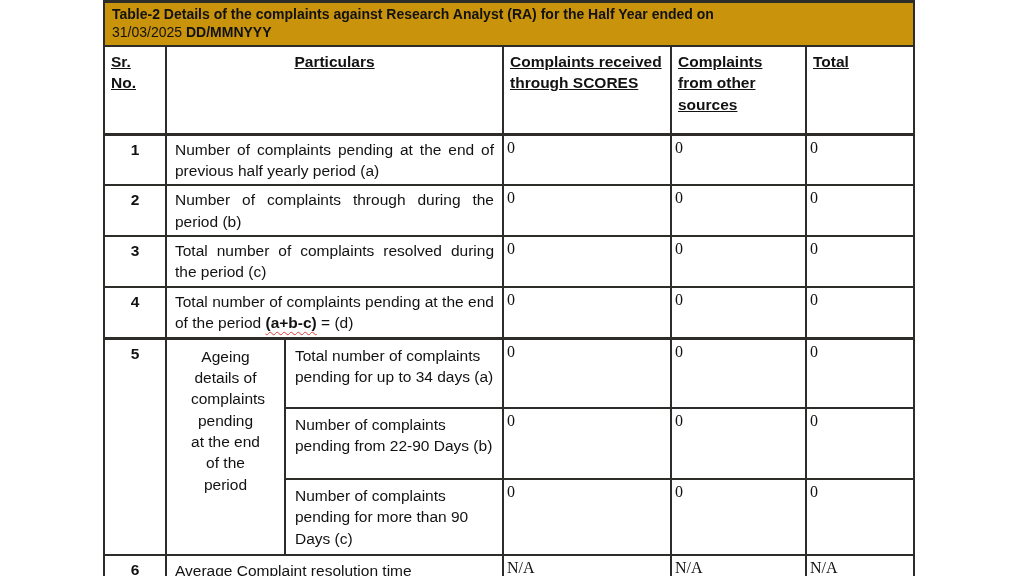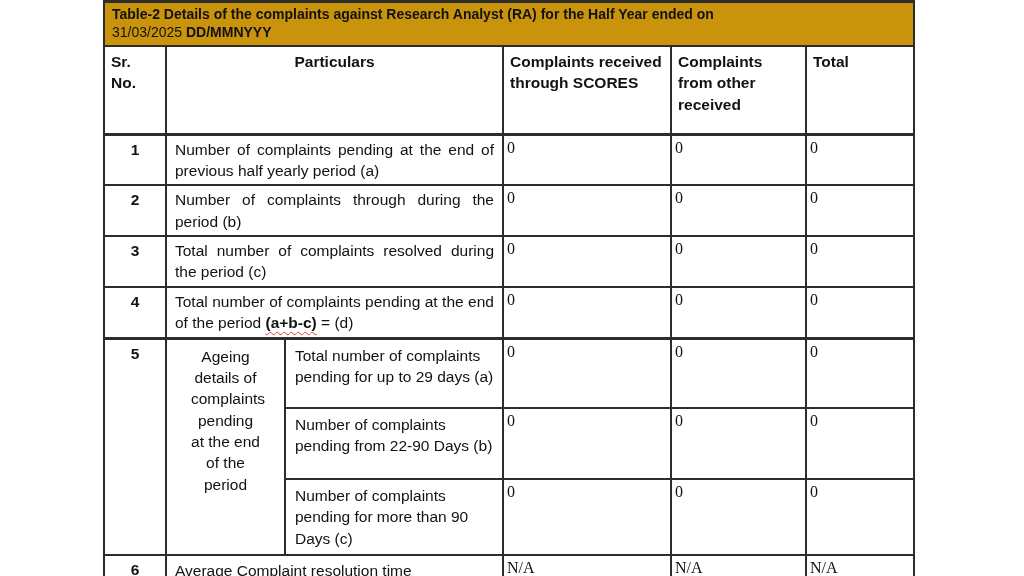--- a/index.html
+++ b/index.html
@@ -22,21 +22,21 @@
   tr.h-title td{
     background:var(--title-bg);
     border-top:3px solid var(--border);
     padding:3px 7px 4px 7px;
     font-weight:bold;font-size:14px;line-height:1.25;
   }
   .t-line{white-space:nowrap;}
   .t-date{font-weight:normal;}
   
   tr.h-head{height:88px;}
-  tr.h-head td{font-weight:bold;padding:4px 6px;border-bottom:3px solid var(--border);}
+  tr.h-head td{font-weight:bold;padding:4px 6px;border-bottom:3px solid var(--border);text-decoration:underline;}
   td.hd-sr{padding-left:13px;}
   td.hd-part{text-align:center;}
   
   tr.h-r1{height:44px;} tr.h-r2{height:42px;} tr.h-r3{height:43px;} tr.h-r4{height:41px;}
   tr.h-r5a{height:70px;} tr.h-r5b{height:71px;} tr.h-r5c{height:69px;margin-left:40px;}
   tr.h-r6{height:57px;}
   tr.h-r5a td{border-top:3px solid var(--border);}
   tr.h-r6 td{border-bottom:3px solid var(--border);}
   td.sr{text-align:center;font-weight:bold;padding-top:3px;}
   td.part{padding:3px 8px;text-align:justify;}
@@ -72,21 +72,21 @@
       <td colspan="6">
         <div class="t-line">Table-2 Details of the complaints against Research Analyst (RA) for the Half Year ended on</div>
         <div class="t-line"><span class="t-date">31/03/2025</span> <span>DD/MMNYYY</span></div>
       </td>
     </tr>
 
     <tr class="h-head">
       <td class="hd-sr">Sr. No.</td>
       <td class="hd-part" colspan="2">Particulars</td>
       <td>Complaints received through SCORES</td>
-      <td>Complaints from other received</td>
+      <td>Complaints from other sources</td>
       <td>Total</td>
     </tr>
 
     <tr class="h-r1">
       <td class="sr">1</td>
       <td class="part" colspan="2">Number of complaints pending at the end of previous half yearly period (a)</td>
       <td class="val">0</td>
       <td class="val">0</td>
       <td class="val">0</td>
     </tr>
@@ -111,21 +111,21 @@
       <td class="sr">4</td>
       <td class="part" colspan="2"><span>Total number of complaints pending at the end of the period </span><span class="squiggle">(a+b-c)</span><span> = (d)</span></td>
       <td class="val">0</td>
       <td class="val">0</td>
       <td class="val">0</td>
     </tr>
 
     <tr class="h-r5a">
       <td class="sr" rowspan="3">5</td>
       <td class="group" rowspan="3">Ageing details of complaints pending at the end of the period</td>
-      <td class="sub">Total number of complaints pending for up to 29 days (a)</td>
+      <td class="sub">Total number of complaints pending for up to 34 days (a)</td>
       <td class="val">0</td>
       <td class="val">0</td>
       <td class="val">0</td>
     </tr>
 
     <tr class="h-r5b">
       <td class="sub">Number of complaints pending from 22-90 Days (b)</td>
       <td class="val">0</td>
       <td class="val">0</td>
       <td class="val">0</td>

